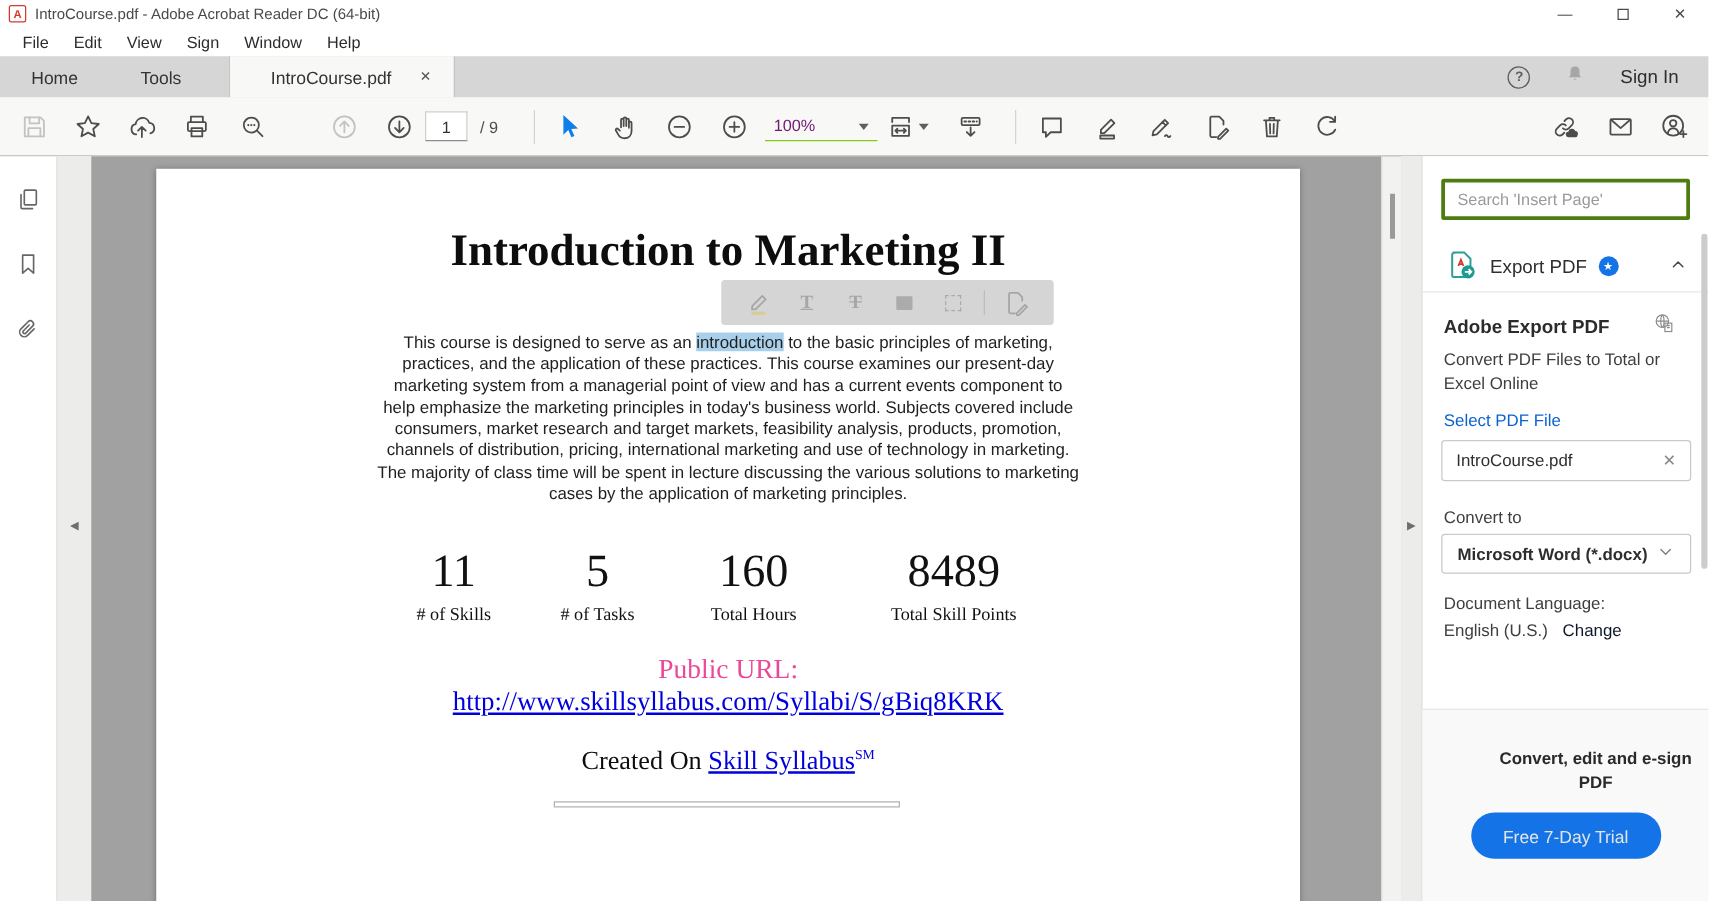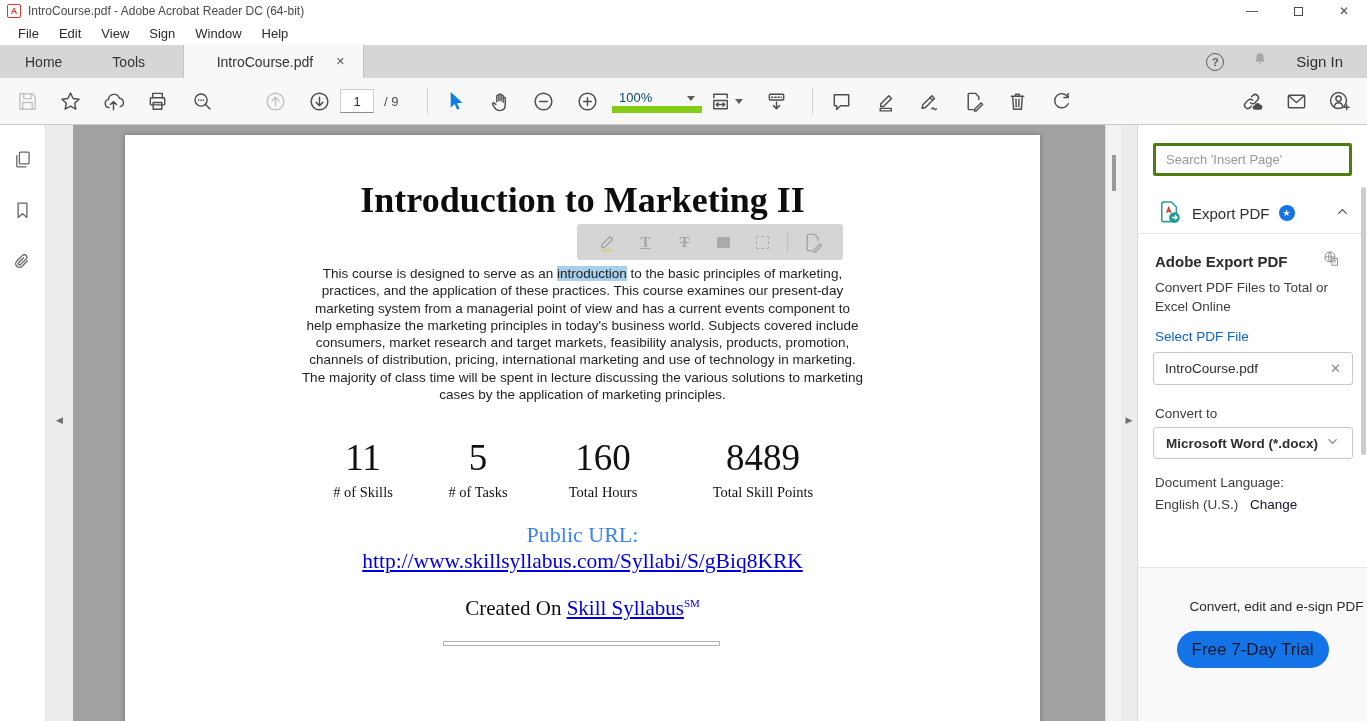--- a/index.html
+++ b/index.html
@@ -40,22 +40,22 @@
   .ico * { fill:none; stroke:#4d4d4d; stroke-width:1.5; stroke-linecap:round; stroke-linejoin:round; }
   .ico .fill { fill:#4d4d4d; stroke:none; }
   .ico.dis * { stroke:#c3c3c3; }
   .ico.blue * { fill:#0e7ee8; stroke:none; }
   .page-input { position:absolute; left:340px; top:11px; width:34px; height:24px; border:1px solid #cfcfcf;
                 border-bottom:1px solid #8d8d8d; background:#fff; text-align:center; font-size:13px; color:#333;
                 font-family:"Liberation Sans",sans-serif; }
   .page-total { position:absolute; left:384px; top:0; height:47px; display:flex; align-items:center;
                 font-size:13px; color:#4d4d4d; }
   .tb-sep { position:absolute; top:10px; width:1px; height:27px; background:#d4d4d4; }
-  .zoom-ctl { position:absolute; left:612px; top:11px; width:90px; height:24px; border-bottom:7px solid #84cc16;
-              display:flex; align-items:center; padding:0 7px; font-size:13px; color:#0c4a6e; }
+  .zoom-ctl { position:absolute; left:612px; top:11px; width:90px; height:24px; border-bottom:1px solid #84cc16;
+              display:flex; align-items:center; padding:0 7px; font-size:13px; color:#701a75; }
   .caret-down { width:0; height:0; border:4px solid transparent; border-top:5px solid #5f5f5f; margin-top:5px; }
   .zoom-ctl .caret-down { margin-left:auto; }
   .fit-group { position:absolute; left:703px; top:6px; width:46px; height:34px; display:flex; align-items:center; justify-content:center; gap:3px; }
 
   
   .main { display:flex; height:596px; }
   .left-rail { width:45px; background:#fff; display:flex; flex-direction:column; align-items:center; padding-top:24px; gap:26px; }
   .rail-btn svg { width:21px; height:21px; }
   .rail-btn svg * { fill:none; stroke:#666; stroke-width:1.5; stroke-linecap:round; stroke-linejoin:round; }
   .left-strip { width:28px; background:#ececeb; position:relative; border-left:1px solid #e2e2e2; }
@@ -80,21 +80,21 @@
   .sp-div { width:1px; height:20px; background:#bdbdbd; margin:0 5px; }
   .ico.faded * { stroke:#a6a6a6; }
   .ico.faded .fillY { fill:#d9cc8f; stroke:none; }
   .pdf-para { position:absolute; top:130px; left:50%; transform:translateX(-50%); width:564px;
               font-family:"Liberation Sans",sans-serif; font-size:13.5px; line-height:17.3px;
               text-align:center; color:#1f1f1f; }
   .hl { background:#a9d0ea; }
   .stat { position:absolute; top:303px; width:160px; text-align:center; color:#111; }
   .stat-num { font-size:37px; line-height:40px; }
   .stat-label { font-size:14.5px; margin-top:6px; }
-  .purl-label { position:absolute; top:387px; width:100%; text-align:center; font-size:22px; color:#3b82f6; }
+  .purl-label { position:absolute; top:387px; width:100%; text-align:center; font-size:22px; color:#ec4899; }
   .purl-link { position:absolute; top:414px; width:100%; text-align:center; font-size:21.5px; }
   .purl-link span { color:#0000dd; text-decoration:underline; }
   .created { position:absolute; top:461px; width:100%; text-align:center; font-size:21px; color:#0d0d0d; }
   .created .lnk { color:#0000dd; text-decoration:underline; }
   .created sup { font-size:11px; color:#0000dd; }
   .pdf-bar { position:absolute; top:506px; left:318px; width:277px; height:5px; border:1px solid #b2b2b2; background:#fff; }
 
   
   .right-panel { width:230px; background:#fff; position:relative; border-left:1px solid #d9d9d9; font-size:13.5px; }
   .search-box { position:absolute; left:15px; top:18px; width:199px; height:33px; border:3px solid #4d7c0f;
@@ -120,23 +120,23 @@
   .convert-label { position:absolute; left:17px; top:281px; color:#3e3e3e; }
   .format-box { position:absolute; left:15px; top:302px; width:200px; height:32px; border:1px solid #c9c9c9;
                 border-radius:3px; display:flex; align-items:center; padding:0 12px; color:#2e2e2e;font-weight:bold; }
   .format-box .chev-sm { margin-left:auto; }
   .format-box .chev-sm svg * { stroke:#7d7d7d; stroke-width:1.8; }
   .lang-label { position:absolute; left:17px; top:350px; color:#3e3e3e; }
   .lang-row { position:absolute; left:17px; top:372px; color:#3e3e3e; }
   .change-link { color:#0f172a; margin-left:8px; }
   .promo { position:absolute; left:0; bottom:0; width:100%; height:154px; background:#f9f9f9;
            border-top:1px solid #e7e7e7; text-align:center; padding-top:29px; }
-  .promo-text { font-size:13.5px; font-weight:normal; color:#2a2a2a; line-height:19px;margin-left:48px; }
+  .promo-text { font-size:13.5px; font-weight:bold; color:#2a2a2a; line-height:19px;margin-left:48px; }
   .trial-btn { margin-top:15px; display:inline-flex; align-items:center; justify-content:center; width:152px;
-               height:37px; border-radius:19px; background:#1473e6; color:#0f172a; font-size:17px; border:none;
+               height:37px; border-radius:19px; background:#1473e6; color:#e5e5e5; font-size:14px; border:none;
                font-family:"Liberation Sans",sans-serif; }
   .panel-thumb { position:absolute; right:1px; top:62px; width:5px; height:268px; background:#cccccc; border-radius:3px; }
   .exp-ico svg { width:27px; height:27px; }
 </style>
 </head>
 <body>
 
 <div class="app">
 
   <div class="titlebar">

